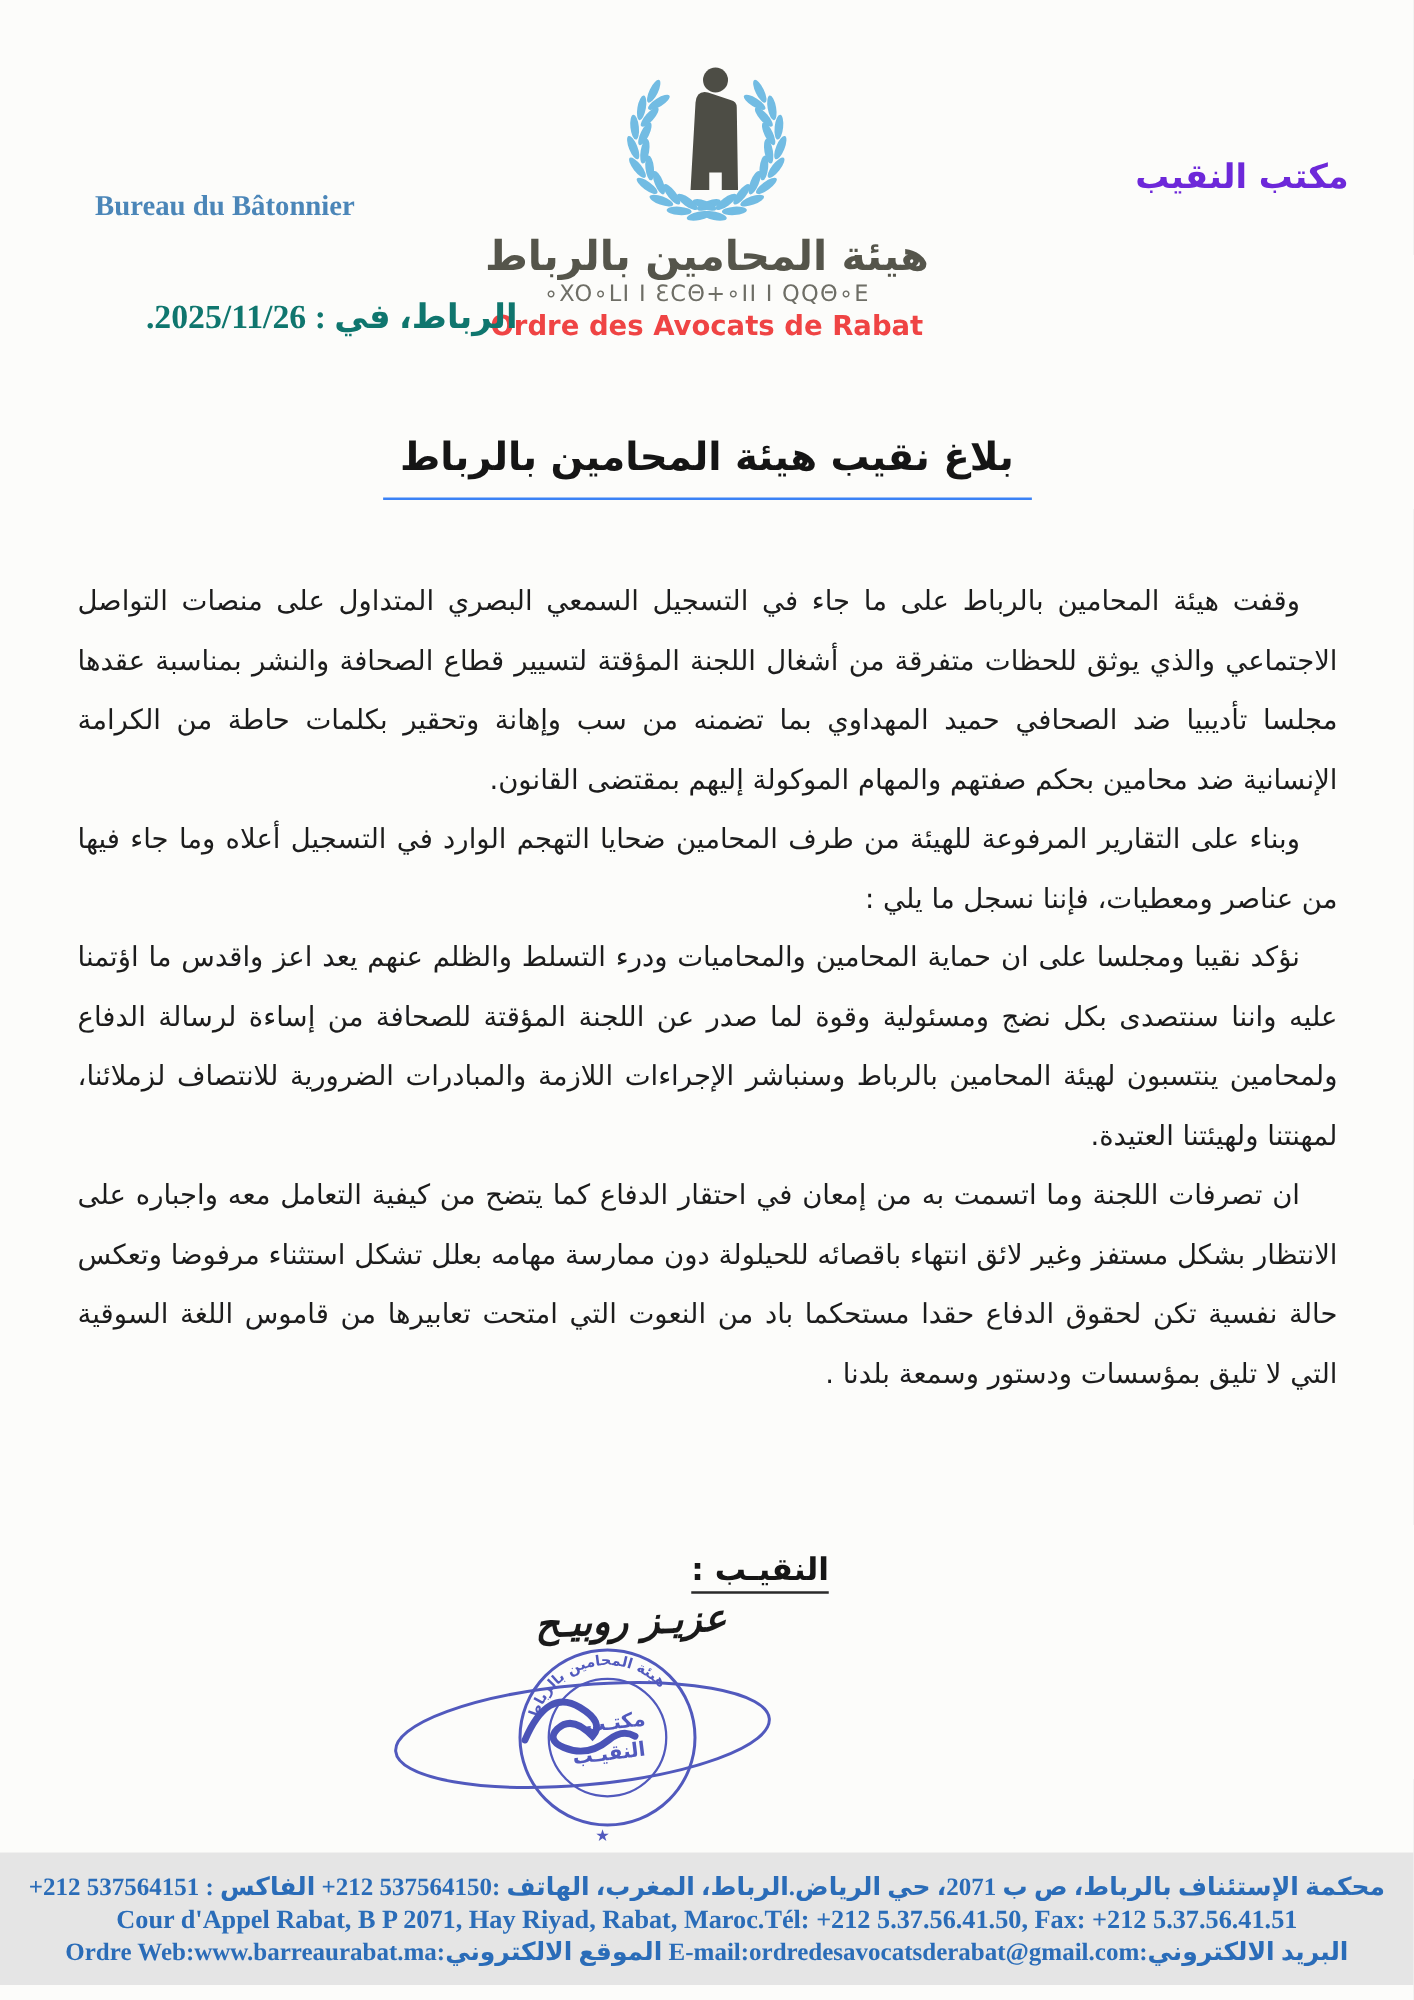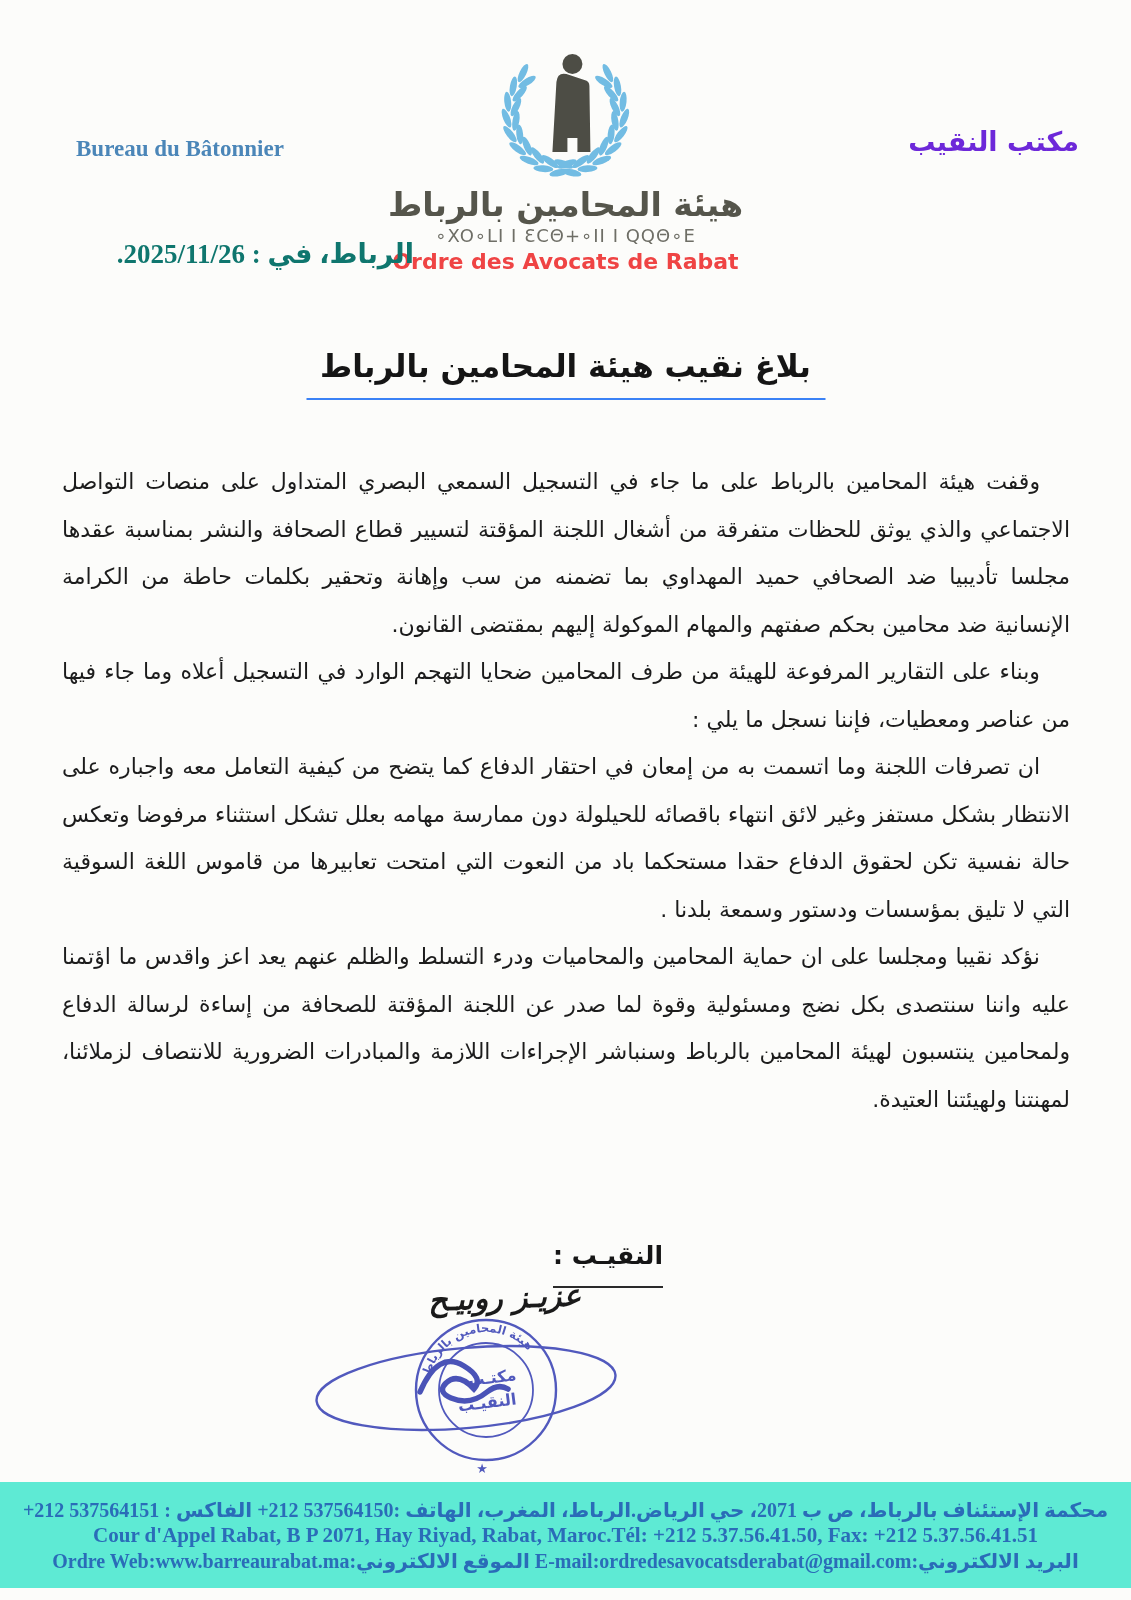--- a/index.html
+++ b/index.html
@@ -3,21 +3,21 @@
 <meta charset="utf-8">
 <style>
   html,body{margin:0;padding:0;background:#e8e8e4;}
   .page{
     position:relative;width:1131px;height:1600px;margin:0 auto;
     background:#fcfcfa;overflow:hidden;
     font-family:"DejaVu Sans",sans-serif;color:#1d1d1d;
   }
   
   .hdr-left{
-    position:absolute;left:76px;top:136px;
+    position:absolute;left:76px;top:152px;
     font-family:"Liberation Serif","DejaVu Serif",serif;
     font-weight:bold;font-size:23px;color:#4b86b8;
   }
   .hdr-right{
     position:absolute;right:52px;top:126px;
     font-size:27px;font-weight:bold;color:#6d28d9;direction:rtl;
   }
   .logo{
     position:absolute;left:50%;top:48px;transform:translateX(-50%);
     display:flex;flex-direction:column;align-items:center;line-height:1.15;
@@ -41,32 +41,32 @@
   .body-text{
     position:absolute;left:62px;top:458px;width:1008px;
     direction:rtl;text-align:justify;
     font-size:22px;font-weight:400;color:#1c1c1c;line-height:47.5px;
   }
   .body-text p{margin:0;text-indent:30px;}
   
   .sig-label{
     position:absolute;left:553px;top:1241px;direction:rtl;
     font-size:25px;font-weight:bold;color:#161616;
-    border-bottom:2px solid #2a2a2a;padding-bottom:16px;
+    border-bottom:2px solid #2a2a2a;padding-bottom:3px;
   }
   .sig-name{
     position:absolute;left:428px;top:1280px;direction:rtl;
     font-size:30px;font-weight:bold;font-style:italic;color:#1a1a1a;
     transform:rotate(-2deg);letter-spacing:1px;
   }
   .stamp{position:absolute;left:298px;top:1288px;opacity:.88;}
   
   .footer-band{
     position:absolute;left:0;top:1482px;width:1131px;height:106px;
-    background:#5eead4;
+    background:#e5e5e5;
     display:flex;flex-direction:column;justify-content:center;align-items:center;
     gap:1px;
   }
   .footer-line{
     width:1095px;text-align:center;color:#2a6cb8;font-weight:bold;
     font-family:"Liberation Serif","DejaVu Sans",serif;
   }
   .f-ar{direction:rtl;font-size:20px;}
   .f-fr{direction:ltr;font-size:21px;}
   .f-mix{direction:rtl;font-size:20px;}
@@ -129,22 +129,22 @@
     <div class="logo-french">Ordre des Avocats de Rabat</div>
   </div>
 
   <div class="date-line">الرباط، في : 2025/11/26.</div>
 
   <h1 class="doc-title">بلاغ نقيب هيئة المحامين بالرباط</h1>
 
   <div class="body-text">
     <p>وقفت هيئة المحامين بالرباط على ما جاء في التسجيل السمعي البصري المتداول على منصات التواصل الاجتماعي والذي يوثق للحظات متفرقة من أشغال اللجنة المؤقتة لتسيير قطاع الصحافة والنشر بمناسبة عقدها مجلسا تأديبيا ضد الصحافي حميد المهداوي بما تضمنه من سب وإهانة وتحقير بكلمات حاطة من الكرامة الإنسانية ضد محامين بحكم صفتهم والمهام الموكولة إليهم بمقتضى القانون.</p>
     <p>وبناء على التقارير المرفوعة للهيئة من طرف المحامين ضحايا التهجم الوارد في التسجيل أعلاه وما جاء فيها من عناصر ومعطيات، فإننا نسجل ما يلي :</p>
+    <p>نؤكد نقيبا ومجلسا على ان حماية المحامين والمحاميات ودرء التسلط والظلم عنهم يعد اعز واقدس ما اؤتمنا عليه واننا سنتصدى بكل نضج ومسئولية وقوة لما صدر عن اللجنة المؤقتة للصحافة من إساءة لرسالة الدفاع ولمحامين ينتسبون لهيئة المحامين بالرباط وسنباشر الإجراءات اللازمة والمبادرات الضرورية للانتصاف لزملائنا، لمهنتنا ولهيئتنا العتيدة.</p>
     <p>ان تصرفات اللجنة وما اتسمت به من إمعان في احتقار الدفاع كما يتضح من كيفية التعامل معه واجباره على الانتظار بشكل مستفز وغير لائق انتهاء باقصائه للحيلولة دون ممارسة مهامه بعلل تشكل استثناء مرفوضا وتعكس حالة نفسية تكن لحقوق الدفاع حقدا مستحكما باد من النعوت التي امتحت تعابيرها من قاموس اللغة السوقية التي لا تليق بمؤسسات ودستور وسمعة بلدنا .</p>
-    <p>نؤكد نقيبا ومجلسا على ان حماية المحامين والمحاميات ودرء التسلط والظلم عنهم يعد اعز واقدس ما اؤتمنا عليه واننا سنتصدى بكل نضج ومسئولية وقوة لما صدر عن اللجنة المؤقتة للصحافة من إساءة لرسالة الدفاع ولمحامين ينتسبون لهيئة المحامين بالرباط وسنباشر الإجراءات اللازمة والمبادرات الضرورية للانتصاف لزملائنا، لمهنتنا ولهيئتنا العتيدة.</p>
   </div>
 
   <div class="sig-label">النقيـب :</div>
   <div class="sig-name">عزيـز روبيـح</div>
 
   <svg class="stamp" width="345" height="200" viewBox="0 0 345 200">
     <ellipse cx="168" cy="100" rx="150" ry="40" fill="none" stroke="#3a43b5" stroke-width="2.4" transform="rotate(-5 168 100)"></ellipse>
     <circle cx="188" cy="102" r="70" fill="none" stroke="#3a43b5" stroke-width="2.4"></circle>
     <circle cx="188" cy="102" r="47" fill="none" stroke="#3a43b5" stroke-width="1.8"></circle>
     <defs>

